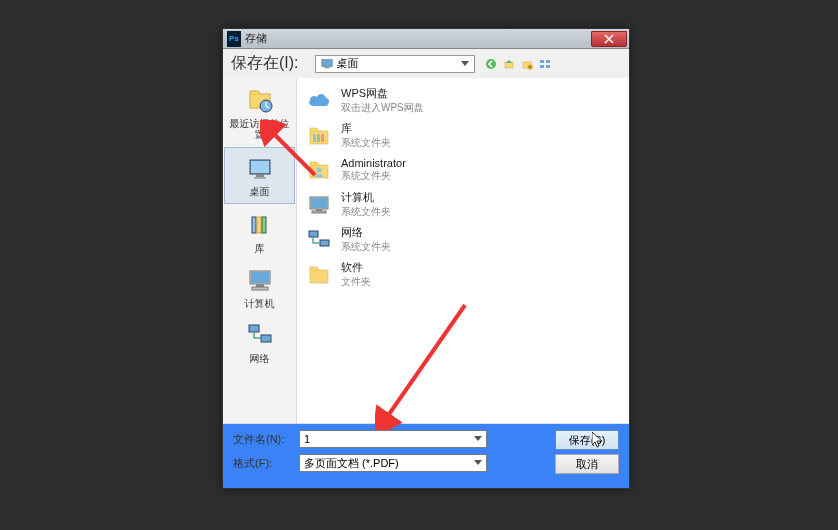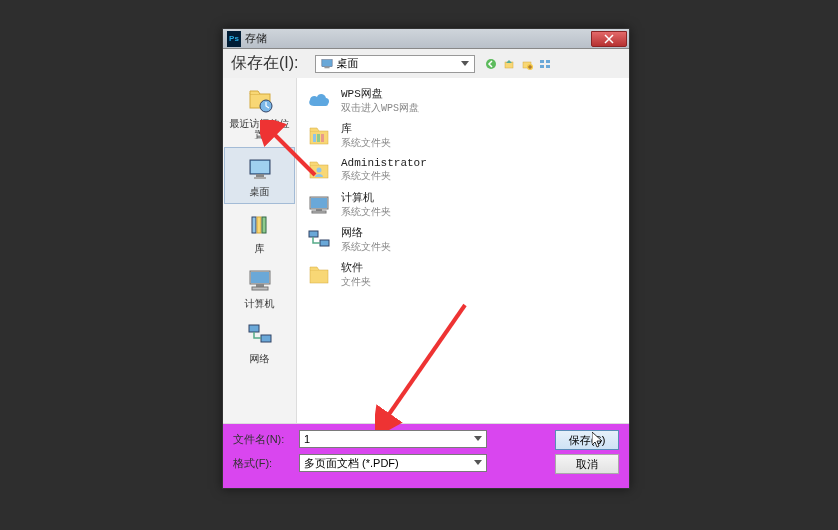--- a/index.html
+++ b/index.html
@@ -150,21 +150,20 @@
       color: #333;
       margin-top: 2px;
       text-align: center;
       line-height: 1.1;
     }
     
     .file-list {
       flex: 1;
       background: #fff;
       padding: 6px 4px;
-      font-family: Liberation Mono, monospace;
     }
     .file-item {
       display: flex;
       align-items: center;
       padding: 2px 4px;
       gap: 8px;
       margin-bottom: 2px;
     }
     .file-item-icon {
       width: 28px;
@@ -181,21 +180,21 @@
     .file-item-name {
       font-size: 11px;
       color: #222;
     }
     .file-item-sub {
       font-size: 10px;
       color: #888;
     }
     
     .bottom-area {
-      background: #d946ef;
+      background: #3b82f6;
       padding: 6px 10px 10px 10px;
       border-top: 1px solid #ddd;
     }
     .form-row {
       display: flex;
       align-items: center;
       margin-bottom: 6px;
       gap: 6px;
     }
     .form-label {

